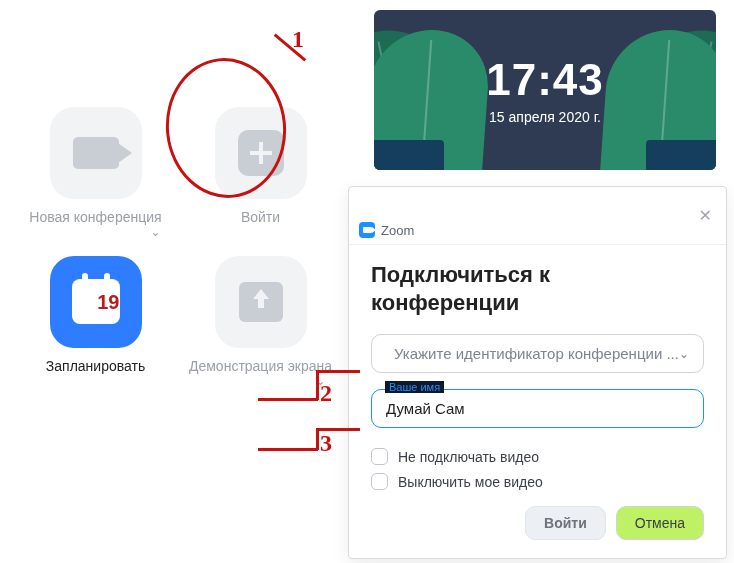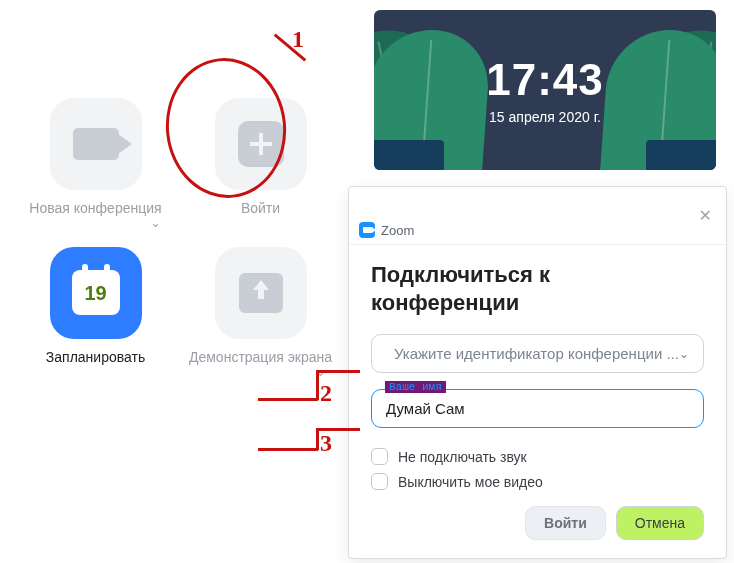--- a/index.html
+++ b/index.html
@@ -9,21 +9,21 @@
     height: 563px;
     position: relative;
     background: #fff;
     overflow: hidden;
   }
 
   
   .tiles {
     position: absolute;
     left: 18px;
-    top: 98px;
+    top: 107px;
     width: 320px;
     display: grid;
     grid-template-columns: 1fr 1fr;
     row-gap: 30px;
     column-gap: 10px;
     justify-items: center;
   }
   .tile { width: 150px; text-align: center; position: relative; }
   .tile-sq {
     width: 92px; height: 92px; border-radius: 24px;
@@ -42,21 +42,21 @@
   
   .ic { display: block; }
   .camera-ic { width: 46px; height: 32px; background: #c9ced4; border-radius: 5px; position: relative; }
   .camera-ic::after { content:""; position:absolute; right:-13px; top:6px; border-left:14px solid #c9ced4; border-top:10px solid transparent; border-bottom:10px solid transparent; }
   .plus-ic { width: 46px; height: 46px; border-radius: 10px; background:#c9ced4; position:relative; }
   .plus-ic::before, .plus-ic::after { content:""; position:absolute; background:#f1f3f5; }
   .plus-ic::before { left:50%; top:12px; width:4px; height:22px; margin-left:-2px; }
   .plus-ic::after  { top:50%; left:12px; height:4px; width:22px; margin-top:-2px; }
   .cal-ic { width:48px; height:45px; background:#fff; border-radius:8px; position:relative; padding-top:12px; }
   .cal-ic::before { content:""; position:absolute; top:-6px; left:10px; width:6px; height:12px; background:#fff; border-radius:3px; box-shadow: 22px 0 0 #fff; }
-  .cal-num { color:#4d7c0f; font-weight:700; font-size:20px; text-align:center; }
+  .cal-num { color:#b91c1c; font-weight:700; font-size:20px; text-align:right; }
   .share-ic { width:44px; height:40px; background:#c9ced4; border-radius:6px; position:relative; }
   .share-ic::before { content:""; position:absolute; left:50%; top:7px; margin-left:-8px; border-bottom:10px solid #f1f3f5; border-left:8px solid transparent; border-right:8px solid transparent; }
   .share-ic::after  { content:""; position:absolute; left:50%; top:16px; width:6px; height:10px; margin-left:-3px; background:#f1f3f5; }
 
   
   .clock {
     position: absolute; top:10px; left:374px; width:342px; height:160px;
     background:#2f3b52; border-radius:6px; overflow:hidden; color:#fff;
     display:flex; flex-direction:column; align-items:center; justify-content:center;
   }
@@ -97,22 +97,22 @@
   .dlg-body { padding:16px 22px 18px 22px; }
   .dlg-h { font-size:22px; font-weight:600; color:#222; line-height:1.25; margin-bottom:18px; }
   .select {
     border:1px solid #cfd4da; border-radius:10px; padding:10px 14px;
     display:flex; align-items:center; justify-content:flex-end;
     color:#7d8590; font-size:15px; cursor:pointer; margin-bottom:16px;
   }
   .select .chv { color:#7d8590; font-size:12px; }
   .fieldwrap { position:relative; margin-bottom:20px; }
   .floating {
-    position:absolute; top:-8px; left:14px; background:#701a75; padding:0 4px;
-    font-size:11px; color:#1991ff;font-family:Liberation Mono, monospace;
+    position:absolute; top:-8px; left:14px; background:#0f172a; padding:0 4px;
+    font-size:11px; color:#1991ff;
   }
   .textin {
     width:100%; border:1.5px solid #1991ff; border-radius:10px;
     padding:10px 14px; font-size:15px; color:#222; outline:none;
   }
   .chk { display:flex; align-items:center; gap:10px; margin:8px 0; font-size:14px; color:#3b3f46; }
   .box {
     width:17px; height:17px; border:1px solid #c2c8cf; border-radius:5px; background:#fff;
     flex:none; cursor:pointer;
   }
@@ -196,21 +196,21 @@
       <span class="chv">⌄</span>
     </div>
 
     <div class="fieldwrap">
       <span class="floating">Ваше имя</span>
       <input class="textin" value="Думай Сам" style="">
     </div>
 
     <label class="chk">
       <span class="box"></span>
-      <span>Не подключать звук</span>
+      <span>Не подключать видео</span>
     </label>
     <label class="chk">
       <span class="box"></span>
       <span>Выключить мое видео</span>
     </label>
 
     <div class="dlg-actions">
       <button class="btn primary">Войти</button>
       <button class="btn">Отмена</button>
     </div>

